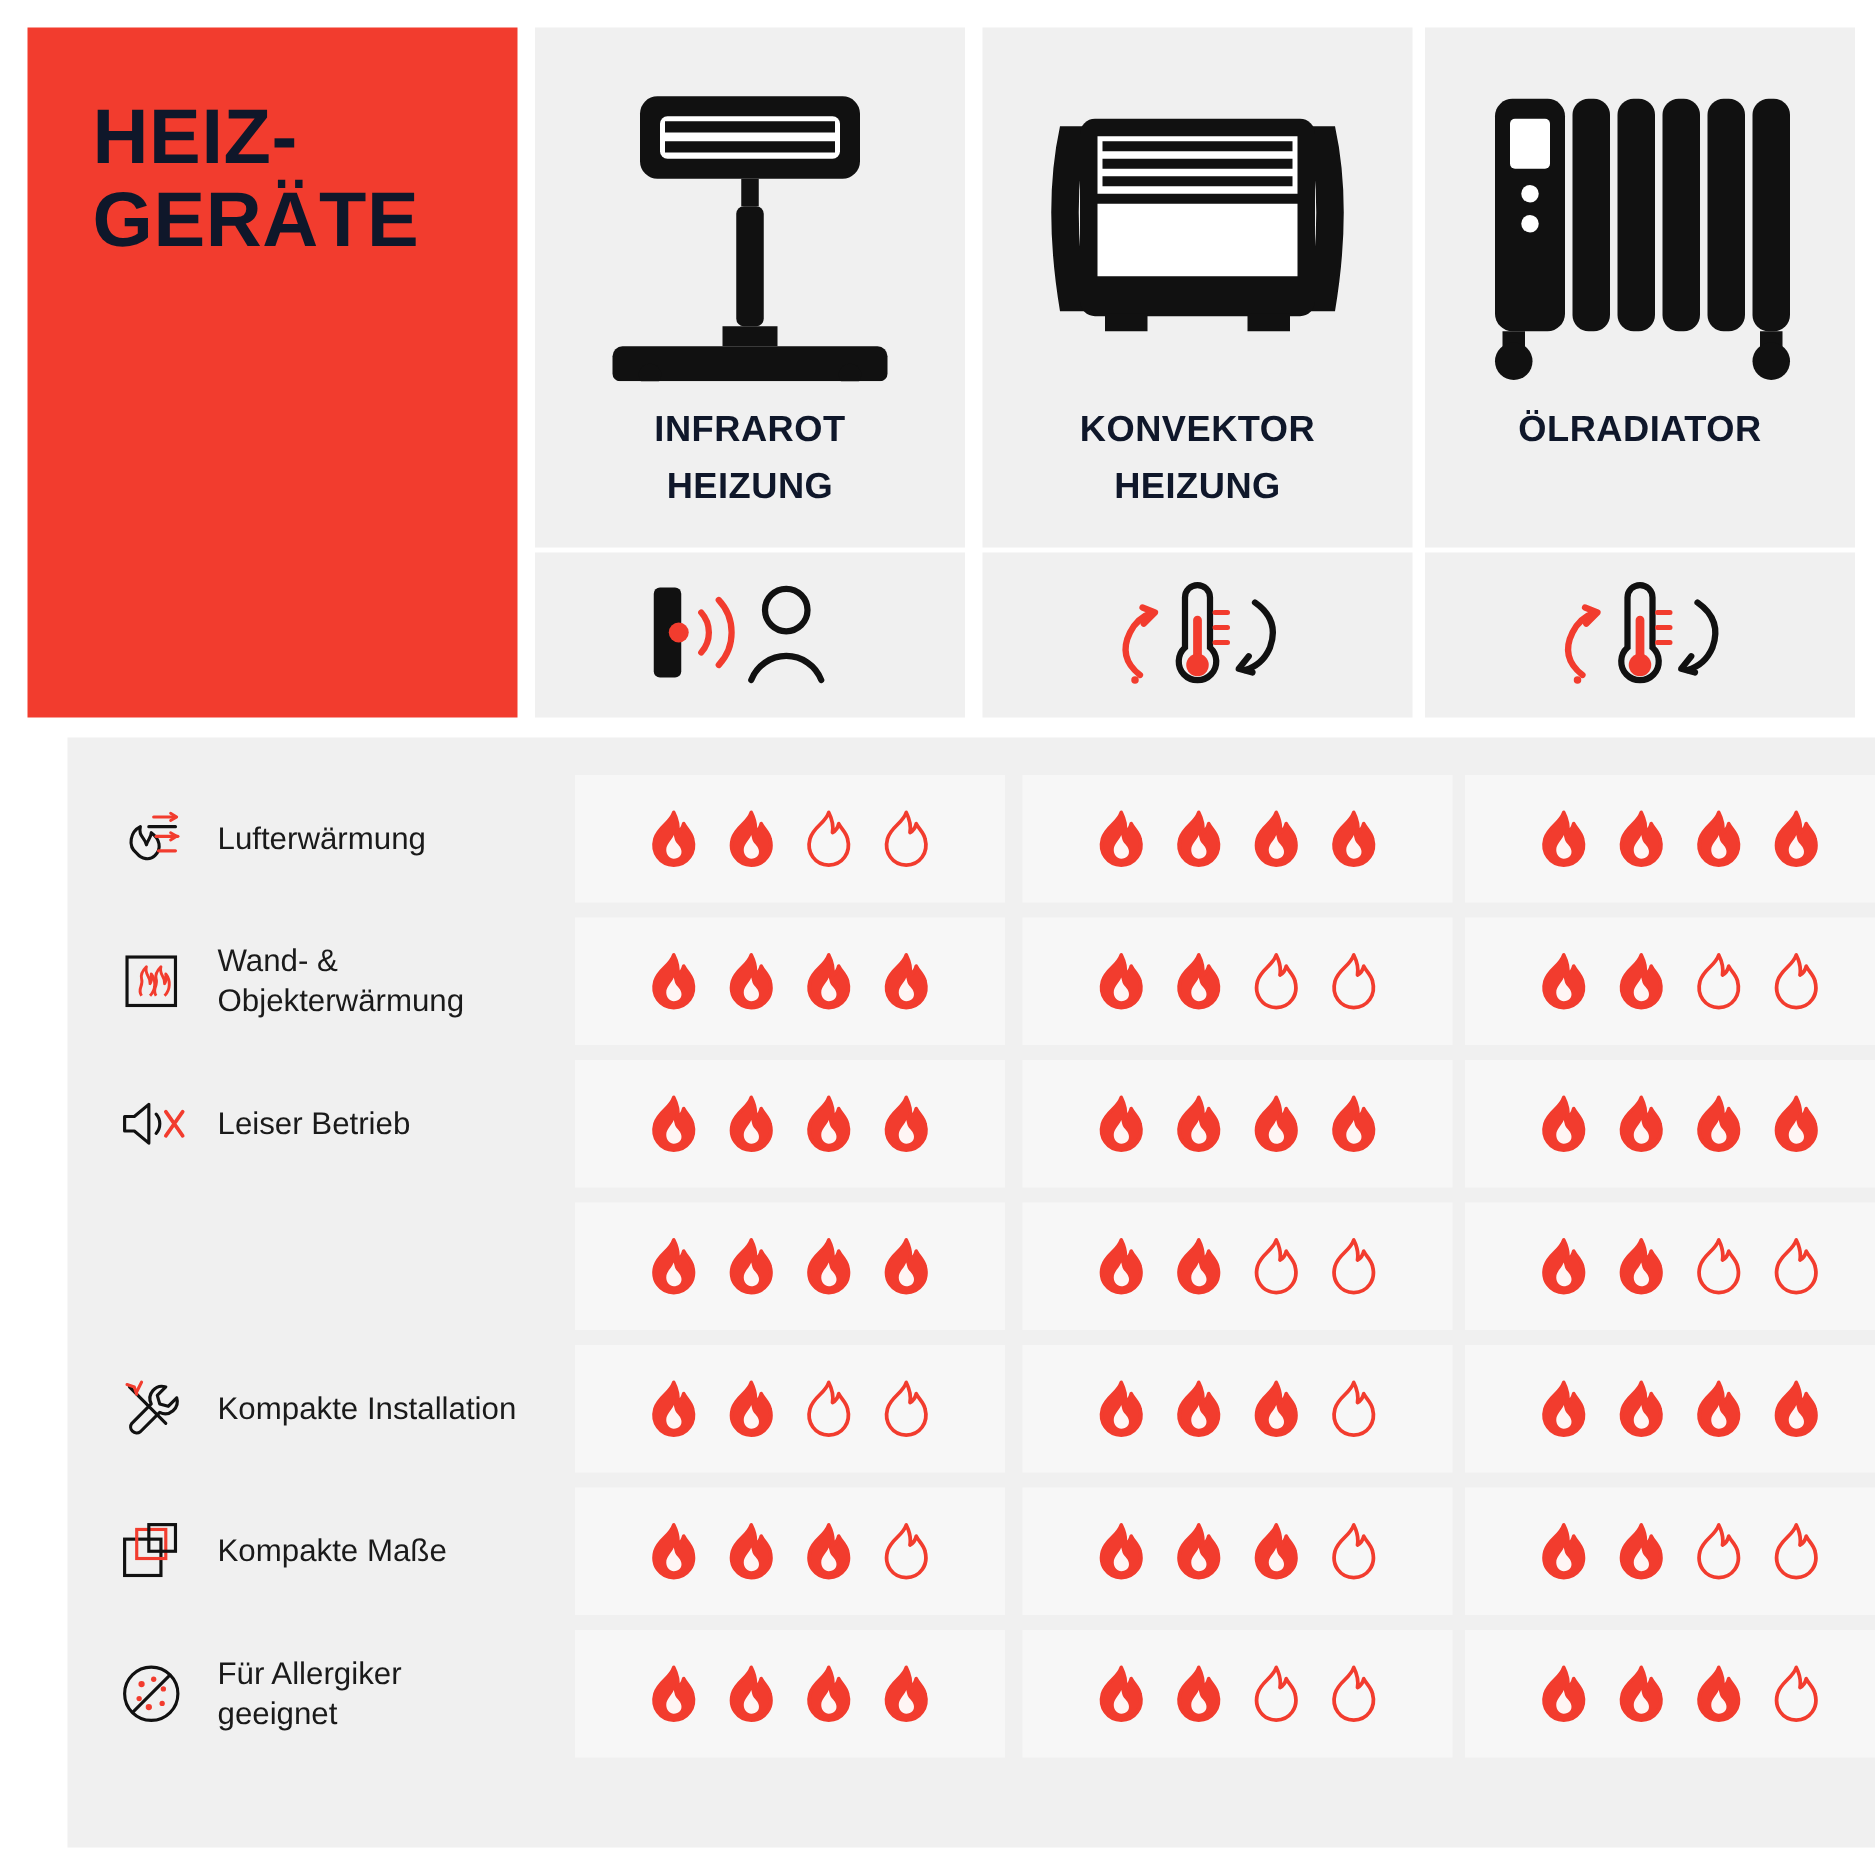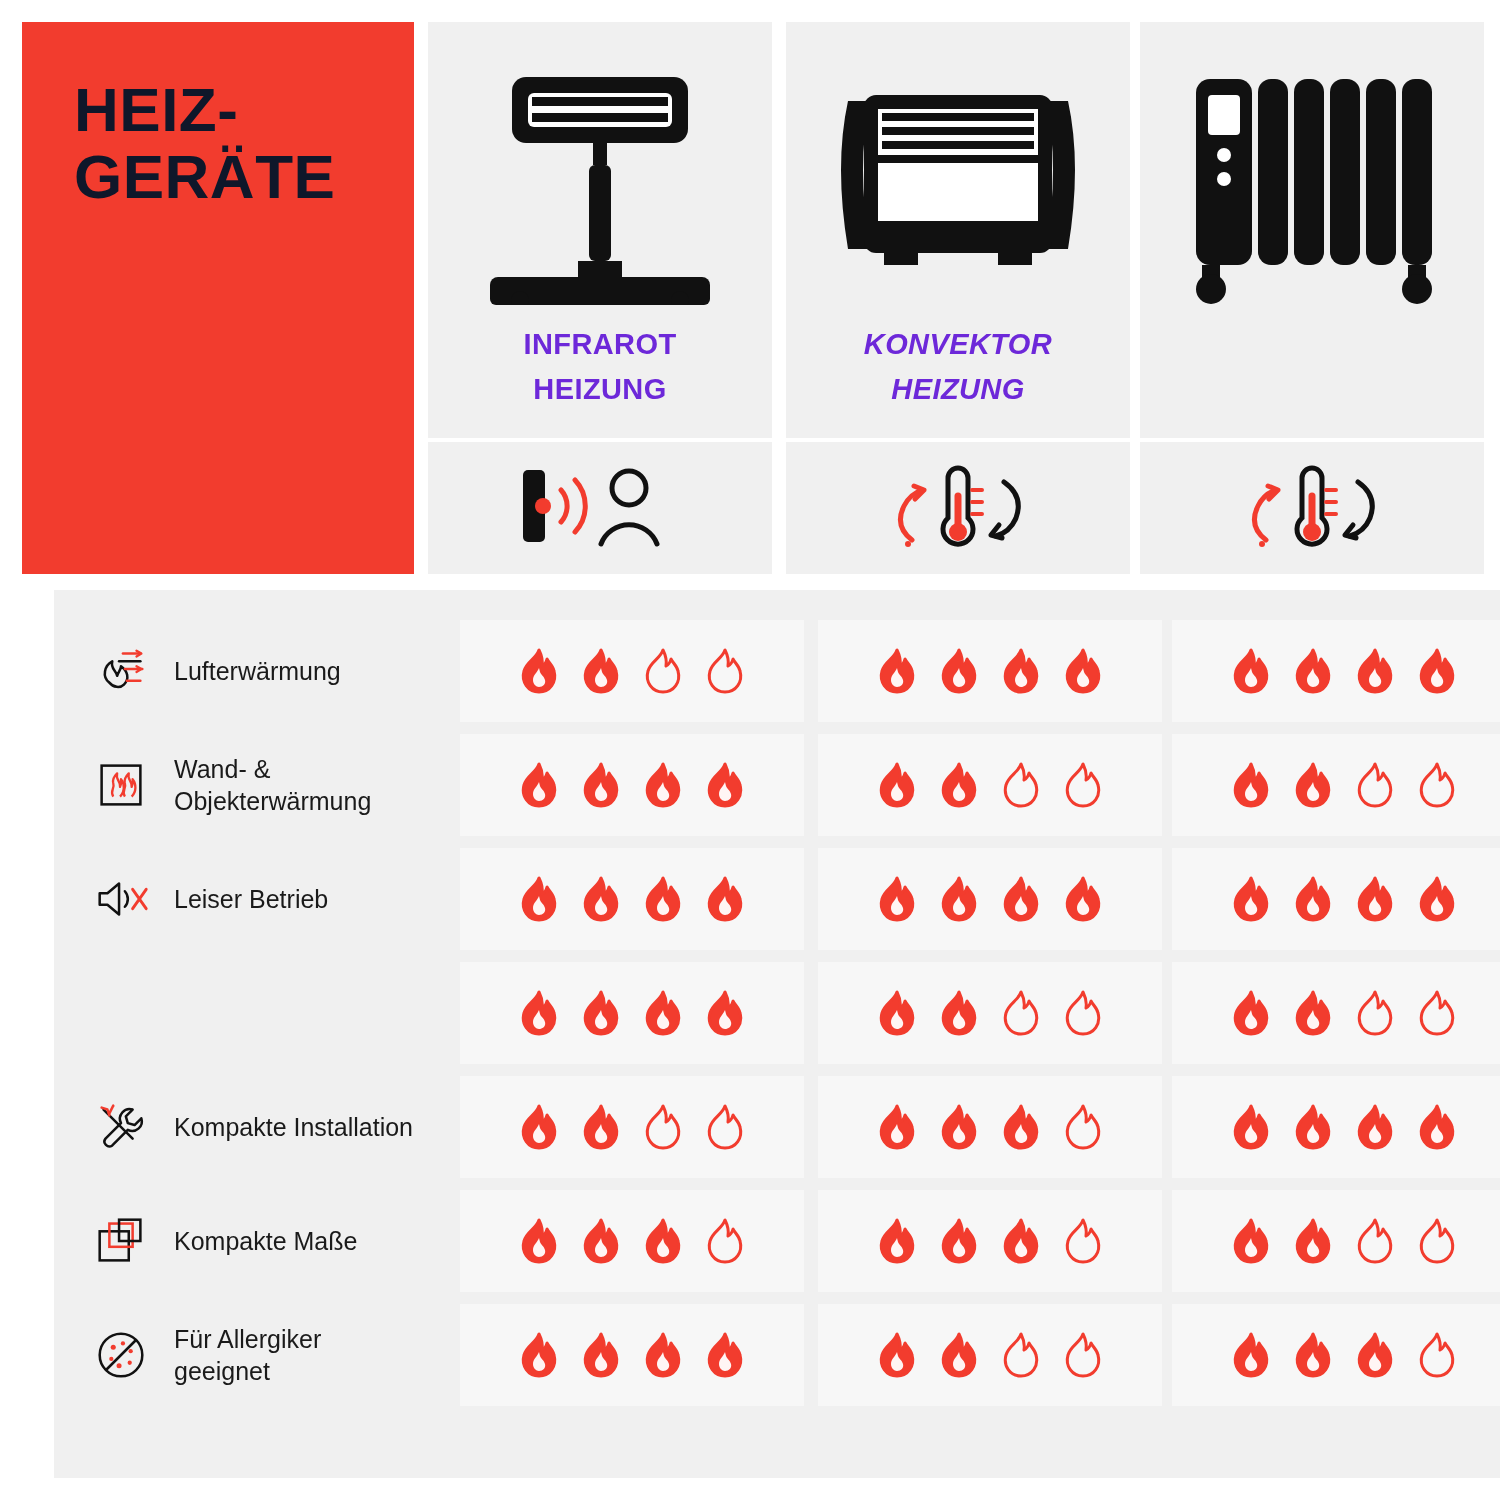--- a/index.html
+++ b/index.html
@@ -51,21 +51,21 @@
     line-height: 1.08;
     letter-spacing: 0.5px;
   }
 
   .prod-col {
     position: absolute;
     top: 22px;
     width: 344px;
   }
   .prod-col.c0 { left: 428px; }
-  .prod-col.c1 { left: 786px; font-style: italic; }
+  .prod-col.c1 { left: 786px; }
   .prod-col.c2 { left: 1140px; }
 
   .prod-card {
     position: relative;
     width: 344px;
     height: 416px;
     background: #f0f0f0;
     box-sizing: border-box;
   }
   .prod-art {
@@ -81,21 +81,21 @@
   .prod-label {
     position: absolute;
     left: 0;
     top: 300px;
     width: 344px;
     text-align: center;
     font-size: 29px;
     font-weight: bold;
     line-height: 1.55;
     letter-spacing: 0.4px;
-    color: #6d28d9;
+    color: #0f172a;
     white-space: pre-line;
   }
 
   .prod-sub {
     position: relative;
     margin-top: 4px;
     width: 344px;
     height: 132px;
     background: #f0f0f0;
     display: flex;
@@ -264,20 +264,21 @@
               <rect x="204" y="24" width="30" height="186" rx="13"></rect>
               <rect x="240" y="24" width="30" height="186" rx="13"></rect>
             </g>
             <rect x="34" y="36" width="236" height="10" fill="#fff" opacity="0.0"></rect>
             <rect x="40" y="210" width="18" height="14" fill="#111"></rect>
             <rect x="246" y="210" width="18" height="14" fill="#111"></rect>
             <circle cx="49" cy="234" r="15" fill="#111"></circle>
             <circle cx="255" cy="234" r="15" fill="#111"></circle>
           </svg>
         </div>
+        <div class="prod-label">ÖLRADIATOR</div>
       </div>
       <div class="prod-sub">
         <span>
           <svg width="180" height="100" viewBox="0 0 180 100" aria-hidden="true">
             <path d="M44 84 q-18 -14 -8 -34 q6 -12 18 -16" fill="none" stroke="#f23c2e" stroke-width="5" stroke-linecap="round"></path>
             <path d="M46 30 l10 4 l-9 9" fill="none" stroke="#f23c2e" stroke-width="5" stroke-linecap="round" stroke-linejoin="round"></path>
             <circle cx="40" cy="88" r="3" fill="#f23c2e"></circle>
             <path d="M136 26 q20 14 12 36 q-6 14 -20 18" fill="none" stroke="#111" stroke-width="5" stroke-linecap="round"></path>
             <path d="M134 82 l-11 -3 l8 -10" fill="none" stroke="#111" stroke-width="5" stroke-linecap="round" stroke-linejoin="round"></path>
             <path d="M80 22 a10 10 0 0 1 20 0 v40 a15 15 0 1 1 -20 0 z" fill="none" stroke="#111" stroke-width="5"></path>

